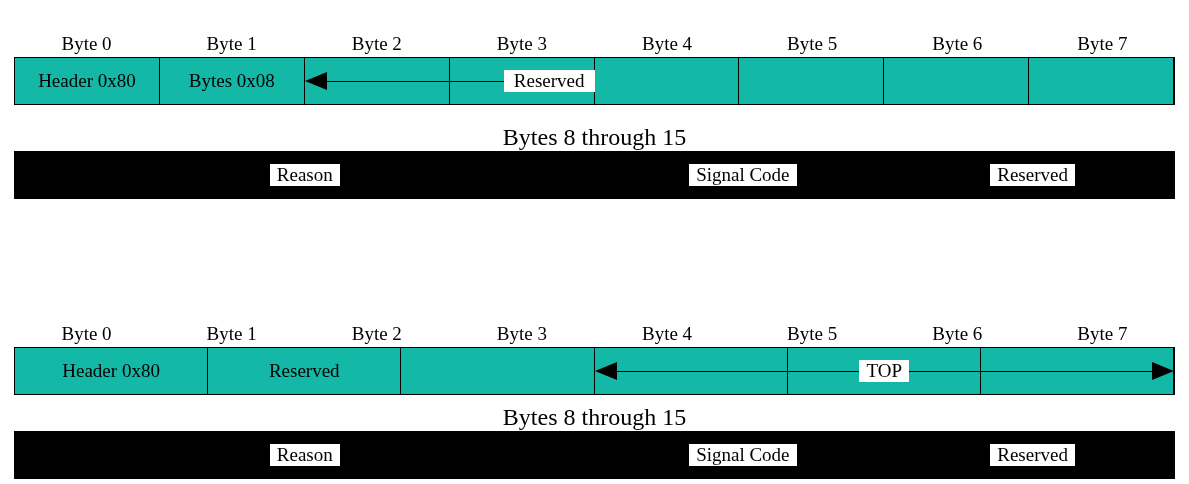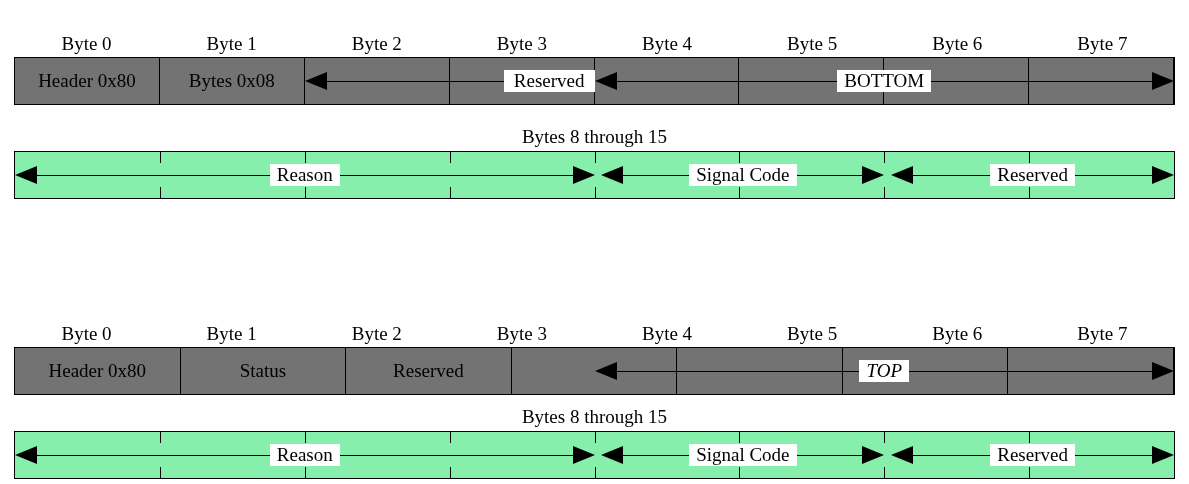--- a/index.html
+++ b/index.html
@@ -49,21 +49,21 @@
   }
 
   
   .byte-row {
     display: flex;
     width: 100%;
     height: 48px;
     border: 1.6px solid #000;
     box-sizing: border-box;
     position: relative;
-    background: #737373;
+    background: #14b8a6;
   }
   .byte-cell {
     flex: 1 1 0;
     position: relative;
     border-right: 1.4px solid #000;
     box-sizing: border-box;
     display: flex;
     align-items: center;
     justify-content: center;
     font-size: 19px;
@@ -71,36 +71,36 @@
   }
   .byte-cell:last-child { border-right: none; }
 
   
   .tick-row {
     position: relative;
     width: 100%;
     height: 48px;
     border: 1.6px solid #000;
     box-sizing: border-box;
-    background: #86efac;
+    background: #000000;
     margin-top: 0px;
   }
   .tick {
     position: absolute;
     width: 0;
     border-left: 1.4px solid #000;
     height: 11px;
   }
   .tick.top    { top: 0; }
   .tick.bottom { bottom: 0; }
 
   .section-caption {
     width: 100%;
     text-align: center;
-    font-size: 19px;
+    font-size: 24px;
     line-height: 28px;
     height: 28px;
     white-space: nowrap;
   }
 
   
   .span-field {
     position: absolute;
     top: 0;
     height: 100%;
@@ -175,29 +175,20 @@
       <div class="byte-cell"></div>
 
       <div class="span-field" style="left:25%; width:25%;">
         <div class="span-inner">
           <div class="arrow-head left"></div>
           <div class="arrow-line"></div>
           <div class="span-label plain">Reserved</div>
         </div>
       </div>
 
-      <div class="span-field" style="left:50%; width:50%;">
-        <div class="span-inner">
-          <div class="arrow-head left"></div>
-          <div class="arrow-line"></div>
-          <div class="span-label">BOTTOM</div>
-          <div class="arrow-line"></div>
-          <div class="arrow-head right"></div>
-        </div>
-      </div>
     </div>
 
     <div class="section-caption" style="margin-top:18px;">Bytes 8 through 15</div>
 
     <div class="tick-row">
       <div class="tick top" style="left:12.5%;"></div>
       <div class="tick bottom" style="left:12.5%;"></div>
       <div class="tick top" style="left:25%;"></div>
       <div class="tick bottom" style="left:25%;"></div>
       <div class="tick top" style="left:37.5%;"></div>
@@ -251,28 +242,27 @@
       <div class="byte-label">Byte 2</div>
       <div class="byte-label">Byte 3</div>
       <div class="byte-label">Byte 4</div>
       <div class="byte-label">Byte 5</div>
       <div class="byte-label">Byte 6</div>
       <div class="byte-label">Byte 7</div>
     </div>
 
     <div class="byte-row">
       <div class="byte-cell">Header 0x80</div>
-      <div class="byte-cell">Status</div>
       <div class="byte-cell">Reserved</div>
       <div class="byte-cell"></div>
       <div class="byte-cell"></div>
       <div class="byte-cell"></div>
       <div class="byte-cell"></div>
 
-      <div class="span-field" style="left:50%; width:50%;font-style:italic;">
+      <div class="span-field" style="left:50%; width:50%;">
         <div class="span-inner">
           <div class="arrow-head left"></div>
           <div class="arrow-line"></div>
           <div class="span-label">TOP</div>
           <div class="arrow-line"></div>
           <div class="arrow-head right"></div>
         </div>
       </div>
     </div>
 

